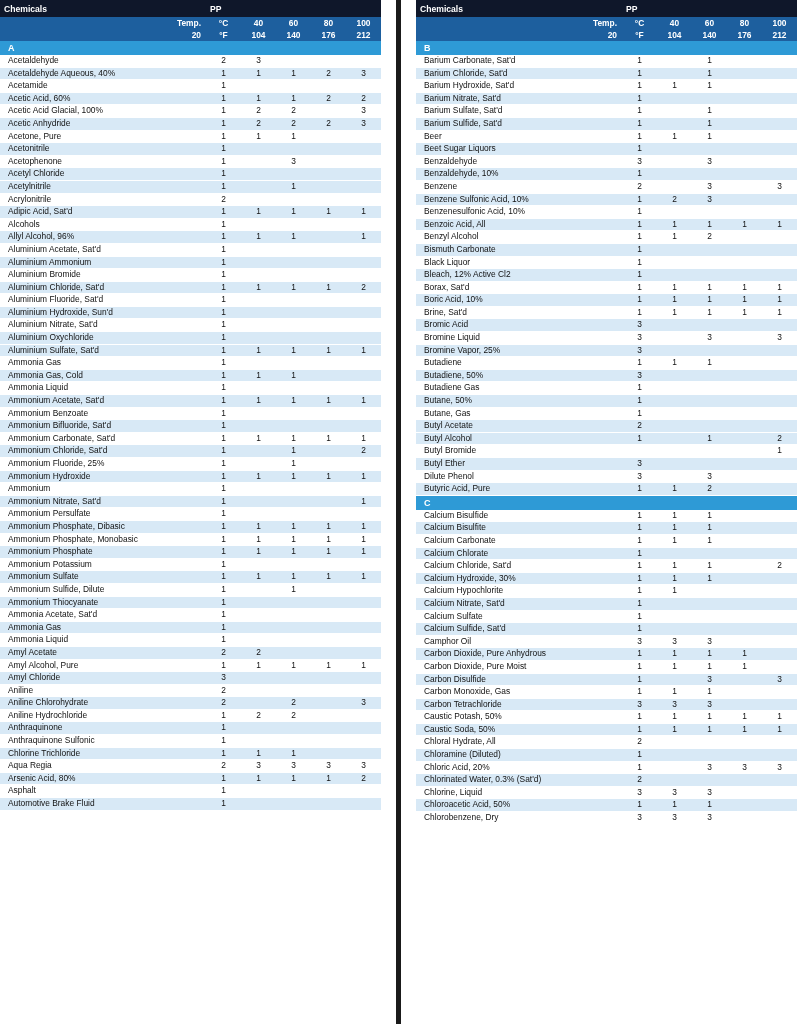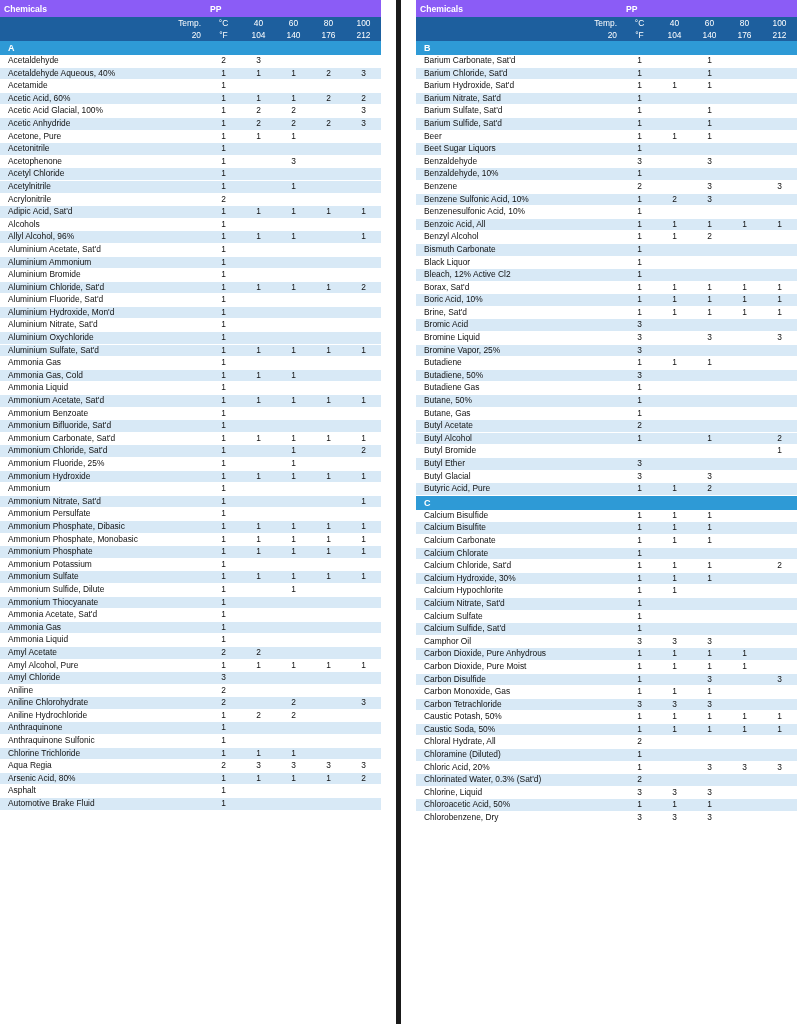--- a/index.html
+++ b/index.html
@@ -38,36 +38,36 @@
     background:#1a1a1a;
   }
   table{
     border-collapse:collapse;
     width:100%;
     table-layout:fixed;
     font-size:8.6px;
   }
   
   .hdr-top td{
-    background:#8b5cf6;
+    background:#0f172a;
     color:#ffffff;
     font-weight:bold;
     padding:2px 4px;
     height:13px;
     vertical-align:middle;
   }
   .hdr-pp{
     text-align:left;
     font-weight:bold;
     font-size:8.6px;
   }
   .hdr-row td{
     background:#1d5f9e;
     color:#ffffff;
-    font-weight:normal;
+    font-weight:bold;
     text-align:center;
     padding:0 2px;
     height:12px;
     vertical-align:middle;
     font-size:8.4px;
   }
   .hdr-row td.lbl{
     text-align:right;
     padding-right:5px;
   }
@@ -315,21 +315,21 @@
           </tr>
           <tr class="r plain">
             <td class="name">Aluminium Fluoride, Sat'd</td>
             <td class="v">1</td>
             <td class="v"></td>
             <td class="v"></td>
             <td class="v"></td>
             <td class="v"></td>
           </tr>
           <tr class="r alt">
-            <td class="name">Aluminium Hydroxide, Mon'd</td>
+            <td class="name">Aluminium Hydroxide, Sun'd</td>
             <td class="v">1</td>
             <td class="v"></td>
             <td class="v"></td>
             <td class="v"></td>
             <td class="v"></td>
           </tr>
           <tr class="r plain">
             <td class="name">Aluminium Nitrate, Sat'd</td>
             <td class="v">1</td>
             <td class="v"></td>
@@ -951,21 +951,21 @@
           </tr>
           <tr class="r alt">
             <td class="name">Butyl Ether</td>
             <td class="v">3</td>
             <td class="v"></td>
             <td class="v"></td>
             <td class="v"></td>
             <td class="v"></td>
           </tr>
           <tr class="r plain">
-            <td class="name">Butyl Glacial</td>
+            <td class="name">Dilute Phenol</td>
             <td class="v">3</td>
             <td class="v"></td>
             <td class="v">3</td>
             <td class="v"></td>
             <td class="v"></td>
           </tr>
           <tr class="r alt">
             <td class="name">Butyric Acid, Pure</td>
             <td class="v">1</td>
             <td class="v">1</td>

